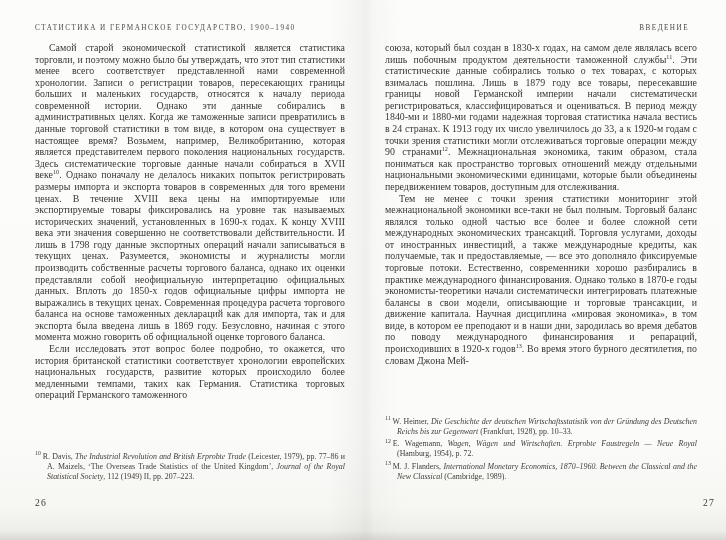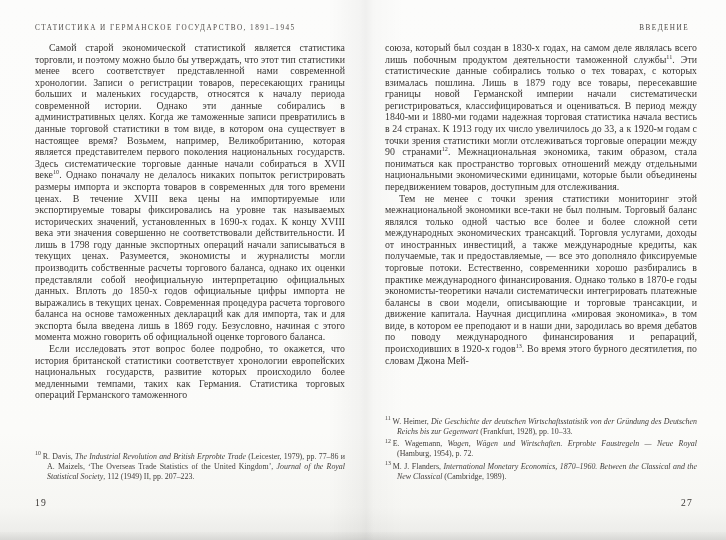--- a/index.html
+++ b/index.html
@@ -54,37 +54,37 @@
   .page-left .footnotes{left:35px;width:310px;top:452px;}
   .page-right .footnotes{left:22px;width:312px;top:417px;}
   .footnote{padding-left:12px;text-indent:-12px;margin:0 0 2.5px 0;}
   .footnote .fn-marker{margin-right:2px;font-size:5.8px;}
   .footnote em{font-style:italic;}
 
   .page-number{
     position:absolute;top:497px;font-size:9.6px;letter-spacing:1.2px;color:#3a3735;
   }
   .page-left .page-number{left:35px;}
-  .page-right .page-number{right:33px;}
+  .page-right .page-number{right:11px;}
 </style>
 </head>
 <body>
 
 <div class="spread">
 
   <div class="page page-left">
-    <div class="running-head">СТАТИСТИКА И ГЕРМАНСКОЕ ГОСУДАРСТВО, 1891–1945</div>
+    <div class="running-head">СТАТИСТИКА И ГЕРМАНСКОЕ ГОСУДАРСТВО, 1900–1940</div>
     <div class="body-text">
         <p class="para indent">Самой старой экономической статистикой является статистика торговли, и поэтому можно было бы утверждать, что этот тип статистики менее всего соответствует представленной нами современной хронологии. Записи о регистрации товаров, пересекающих границы больших и маленьких государств, относятся к началу периода современной истории. Однако эти данные собирались в административных целях. Когда же таможенные записи превратились в данные торговой статистики в том виде, в котором она существует в настоящее время? Возьмем, например, Великобританию, которая является представителем первого поколения национальных государств. Здесь систематические торговые данные начали собираться в XVII веке<sup>10</sup>. Однако поначалу не делалось никаких попыток регистрировать размеры импорта и экспорта товаров в современных для того времени ценах. В течение XVIII века цены на импортируемые или экспортируемые товары фиксировались на уровне так называемых исторических значений, установленных в 1690-х годах. К концу XVIII века эти значения совершенно не соответствовали действительности. И лишь в 1798 году данные экспортных операций начали записываться в текущих ценах. Разумеется, экономисты и журналисты могли производить собственные расчеты торгового баланса, однако их оценки представляли собой неофициальную интерпретацию официальных данных. Вплоть до 1850-х годов официальные цифры импорта не выражались в текущих ценах. Современная процедура расчета торгового баланса на основе таможенных деклараций как для импорта, так и для экспорта была введена лишь в 1869 году. Безусловно, начиная с этого момента можно говорить об официальной оценке торгового баланса.</p>
         <p class="para indent">Если исследовать этот вопрос более подробно, то окажется, что история британской статистики соответствует хронологии европейских национальных государств, развитие которых происходило более медленными темпами, таких как Германия. Статистика торговых операций Германского таможенного</p>
       </div>
     <div class="footnotes">
         <div class="footnote"><sup class="fn-marker">10</sup>R. Davis, <em>The Industrial Revolution and British Erprobte Trade</em> (Leicester, 1979), pp. 77–86 и A. Maizels, ‘The Overseas Trade Statistics of the United Kingdom’, <em>Journal of the Royal Statistical Society</em>, 112 (1949) II, pp. 207–223.</div>
       </div>
-    <div class="page-number">19</div>
+    <div class="page-number">26</div>
   </div>
 
   <div class="page page-right">
     <div class="running-head">ВВЕДЕНИЕ</div>
     <div class="body-text">
         <p class="para">союза, который был создан в 1830-х годах, на самом деле являлась всего лишь побочным продуктом деятельности таможенной службы<sup>11</sup>. Эти статистические данные собирались только о тех товарах, с которых взималась пошлина. Лишь в 1879 году все товары, пересекавшие границы новой Германской империи начали систематически регистрироваться, классифицироваться и оцениваться. В период между 1840-ми и 1880-ми годами надежная торговая статистика начала вестись в 24 странах. К 1913 году их число увеличилось до 33, а к 1920-м годам с точки зрения статистики могли отслеживаться торговые операции между 90 странами<sup>12</sup>. Межнациональная экономика, таким образом, стала пониматься как пространство торговых отношений между отдельными национальными экономическими единицами, которые были объединены передвижением товаров, доступным для отслеживания.</p>
         <p class="para indent">Тем не менее с точки зрения статистики мониторинг этой межнациональной экономики все-таки не был полным. Торговый баланс являлся только одной частью все более и более сложной сети международных экономических трансакций. Торговля услугами, доходы от иностранных инвестиций, а также международные кредиты, как получаемые, так и предоставляемые, — все это дополняло фиксируемые торговые потоки. Естественно, современники хорошо разбирались в практике международного финансирования. Однако только в 1870-е годы экономисты-теоретики начали систематически интегрировать платежные балансы в свои модели, описывающие и торговые трансакции, и движение капитала. Научная дисциплина «мировая экономика», в том виде, в котором ее преподают и в наши дни, зародилась во время дебатов по поводу международного финансирования и репараций, происходивших в 1920-х годов<sup>13</sup>. Во время этого бурного десятилетия, по словам Джона Мей-</p>
       </div>
     <div class="footnotes">
         <div class="footnote"><sup class="fn-marker">11</sup>W. Heimer, <em>Die Geschichte der deutschen Wirtschaftsstatistik von der Gründung des Deutschen Reichs bis zur Gegenwart</em> (Frankfurt, 1928), pp. 10–33.</div>

